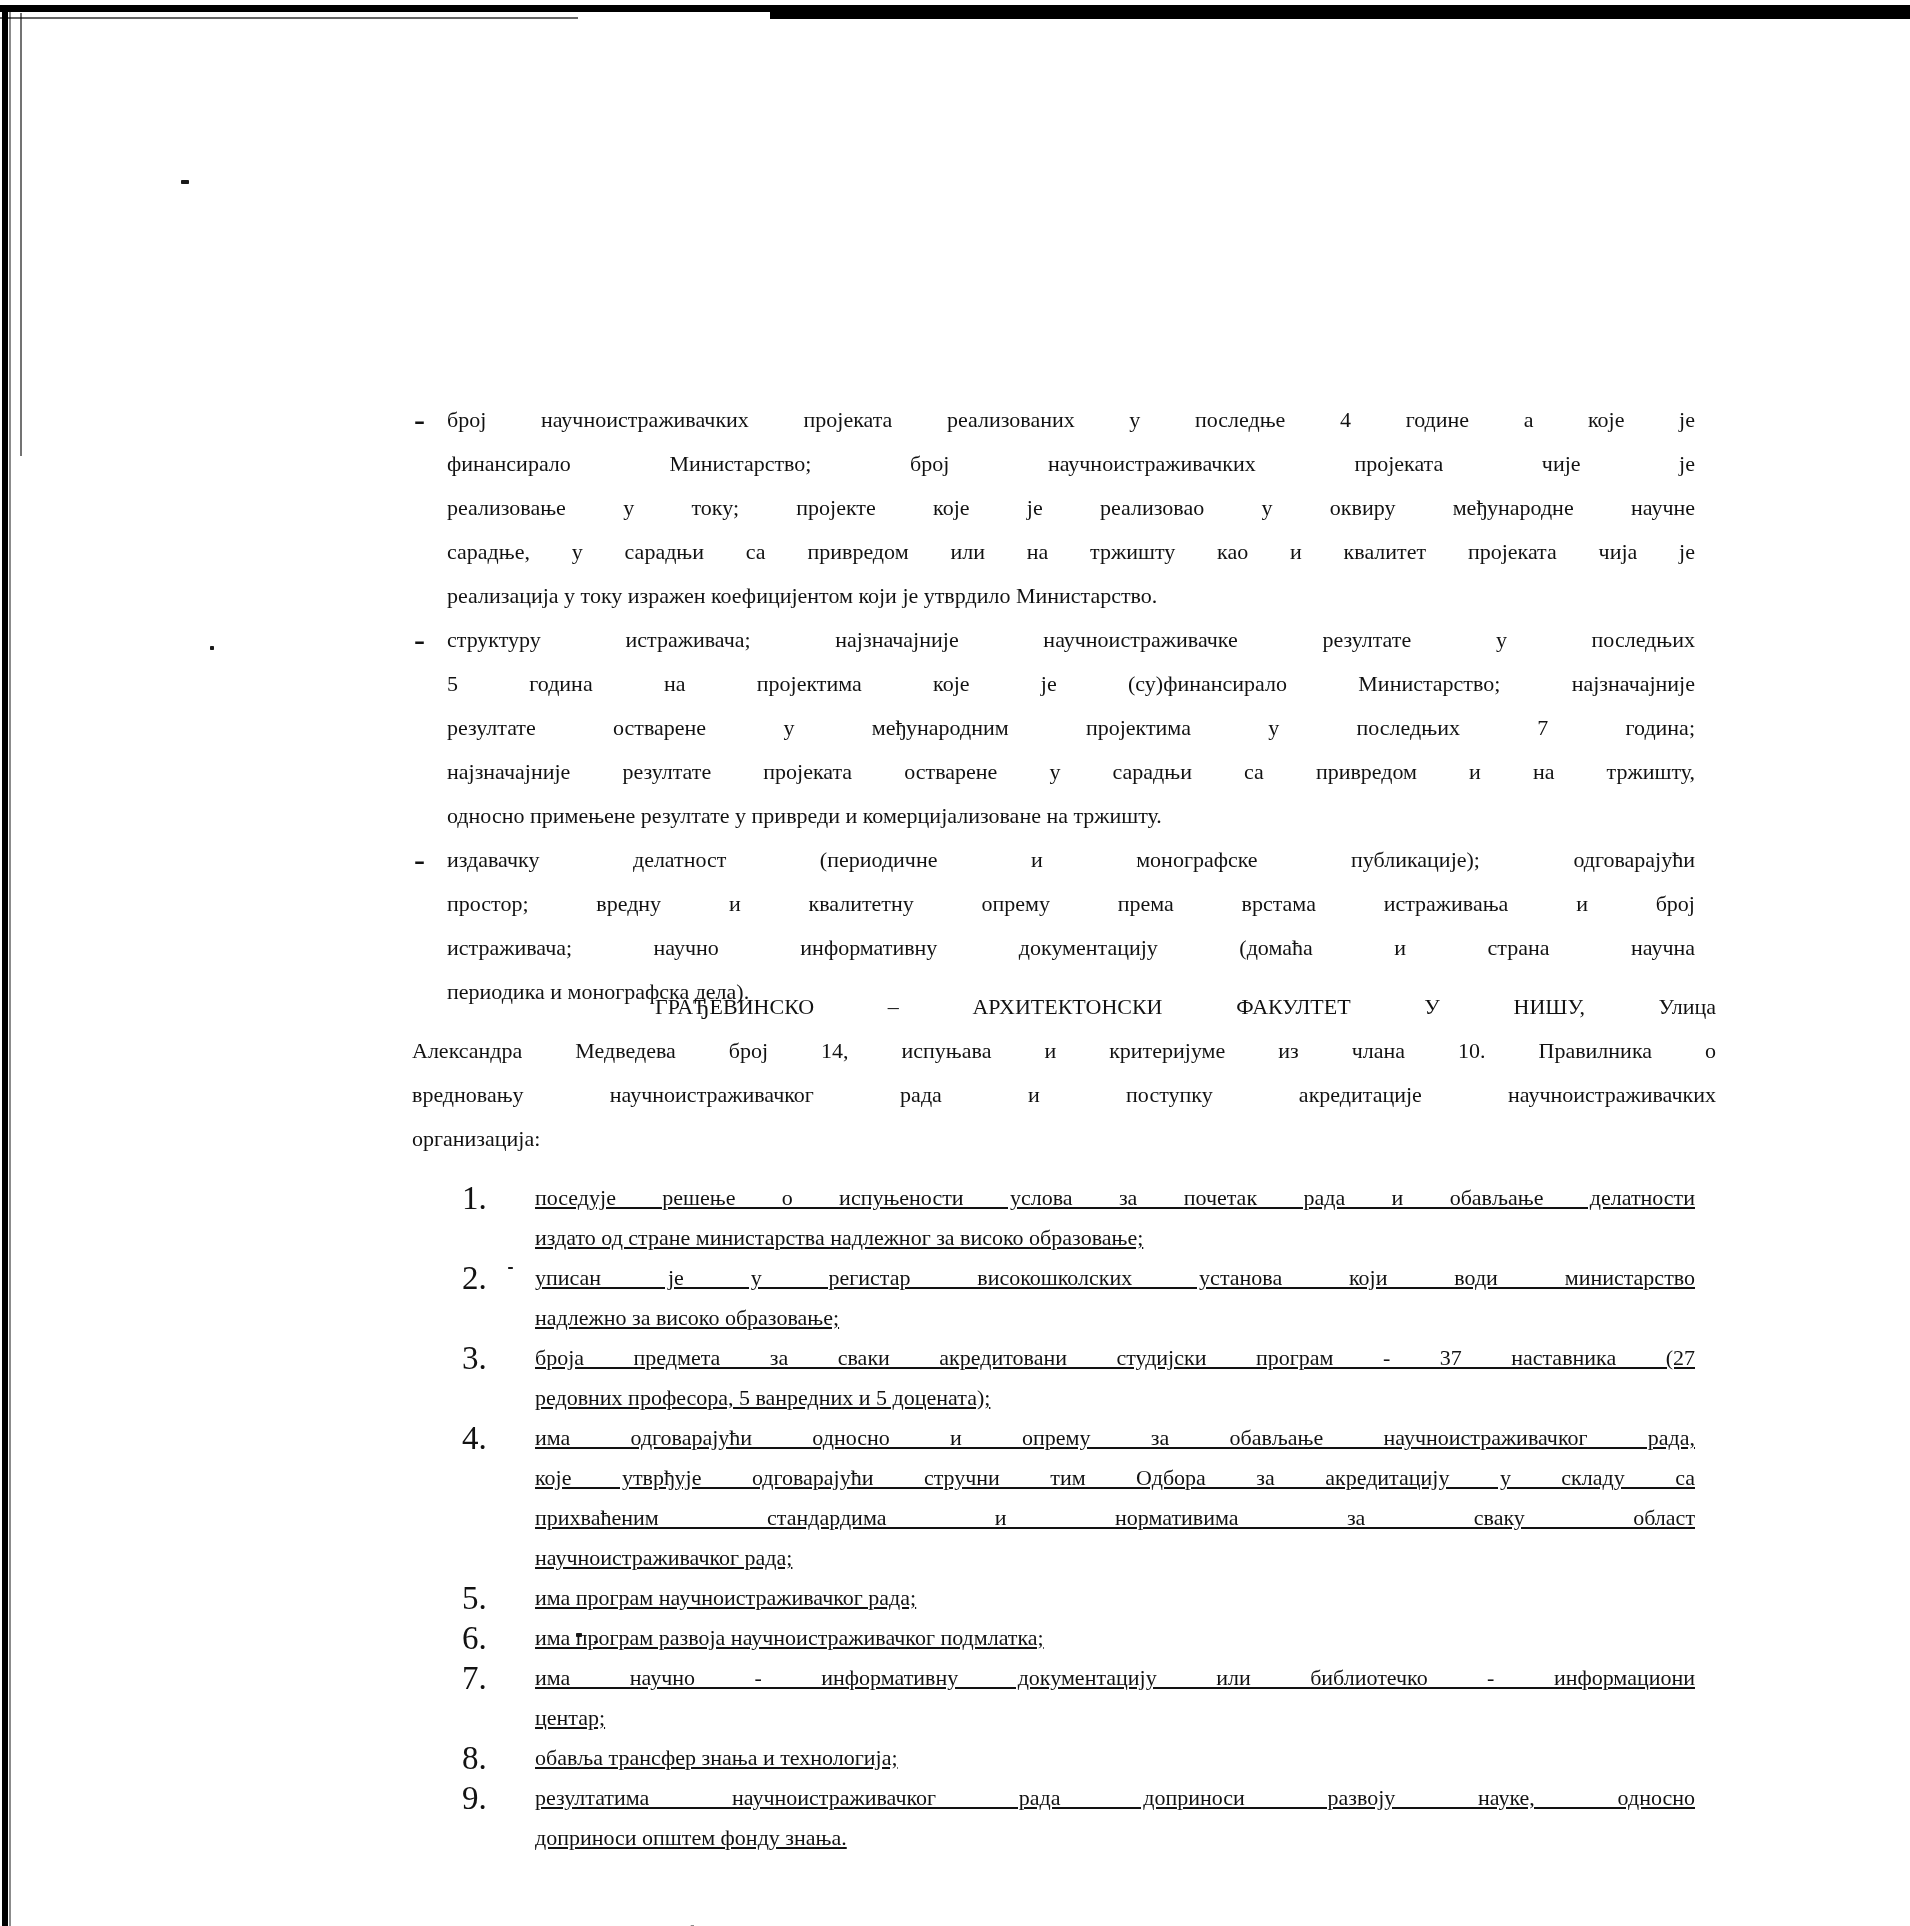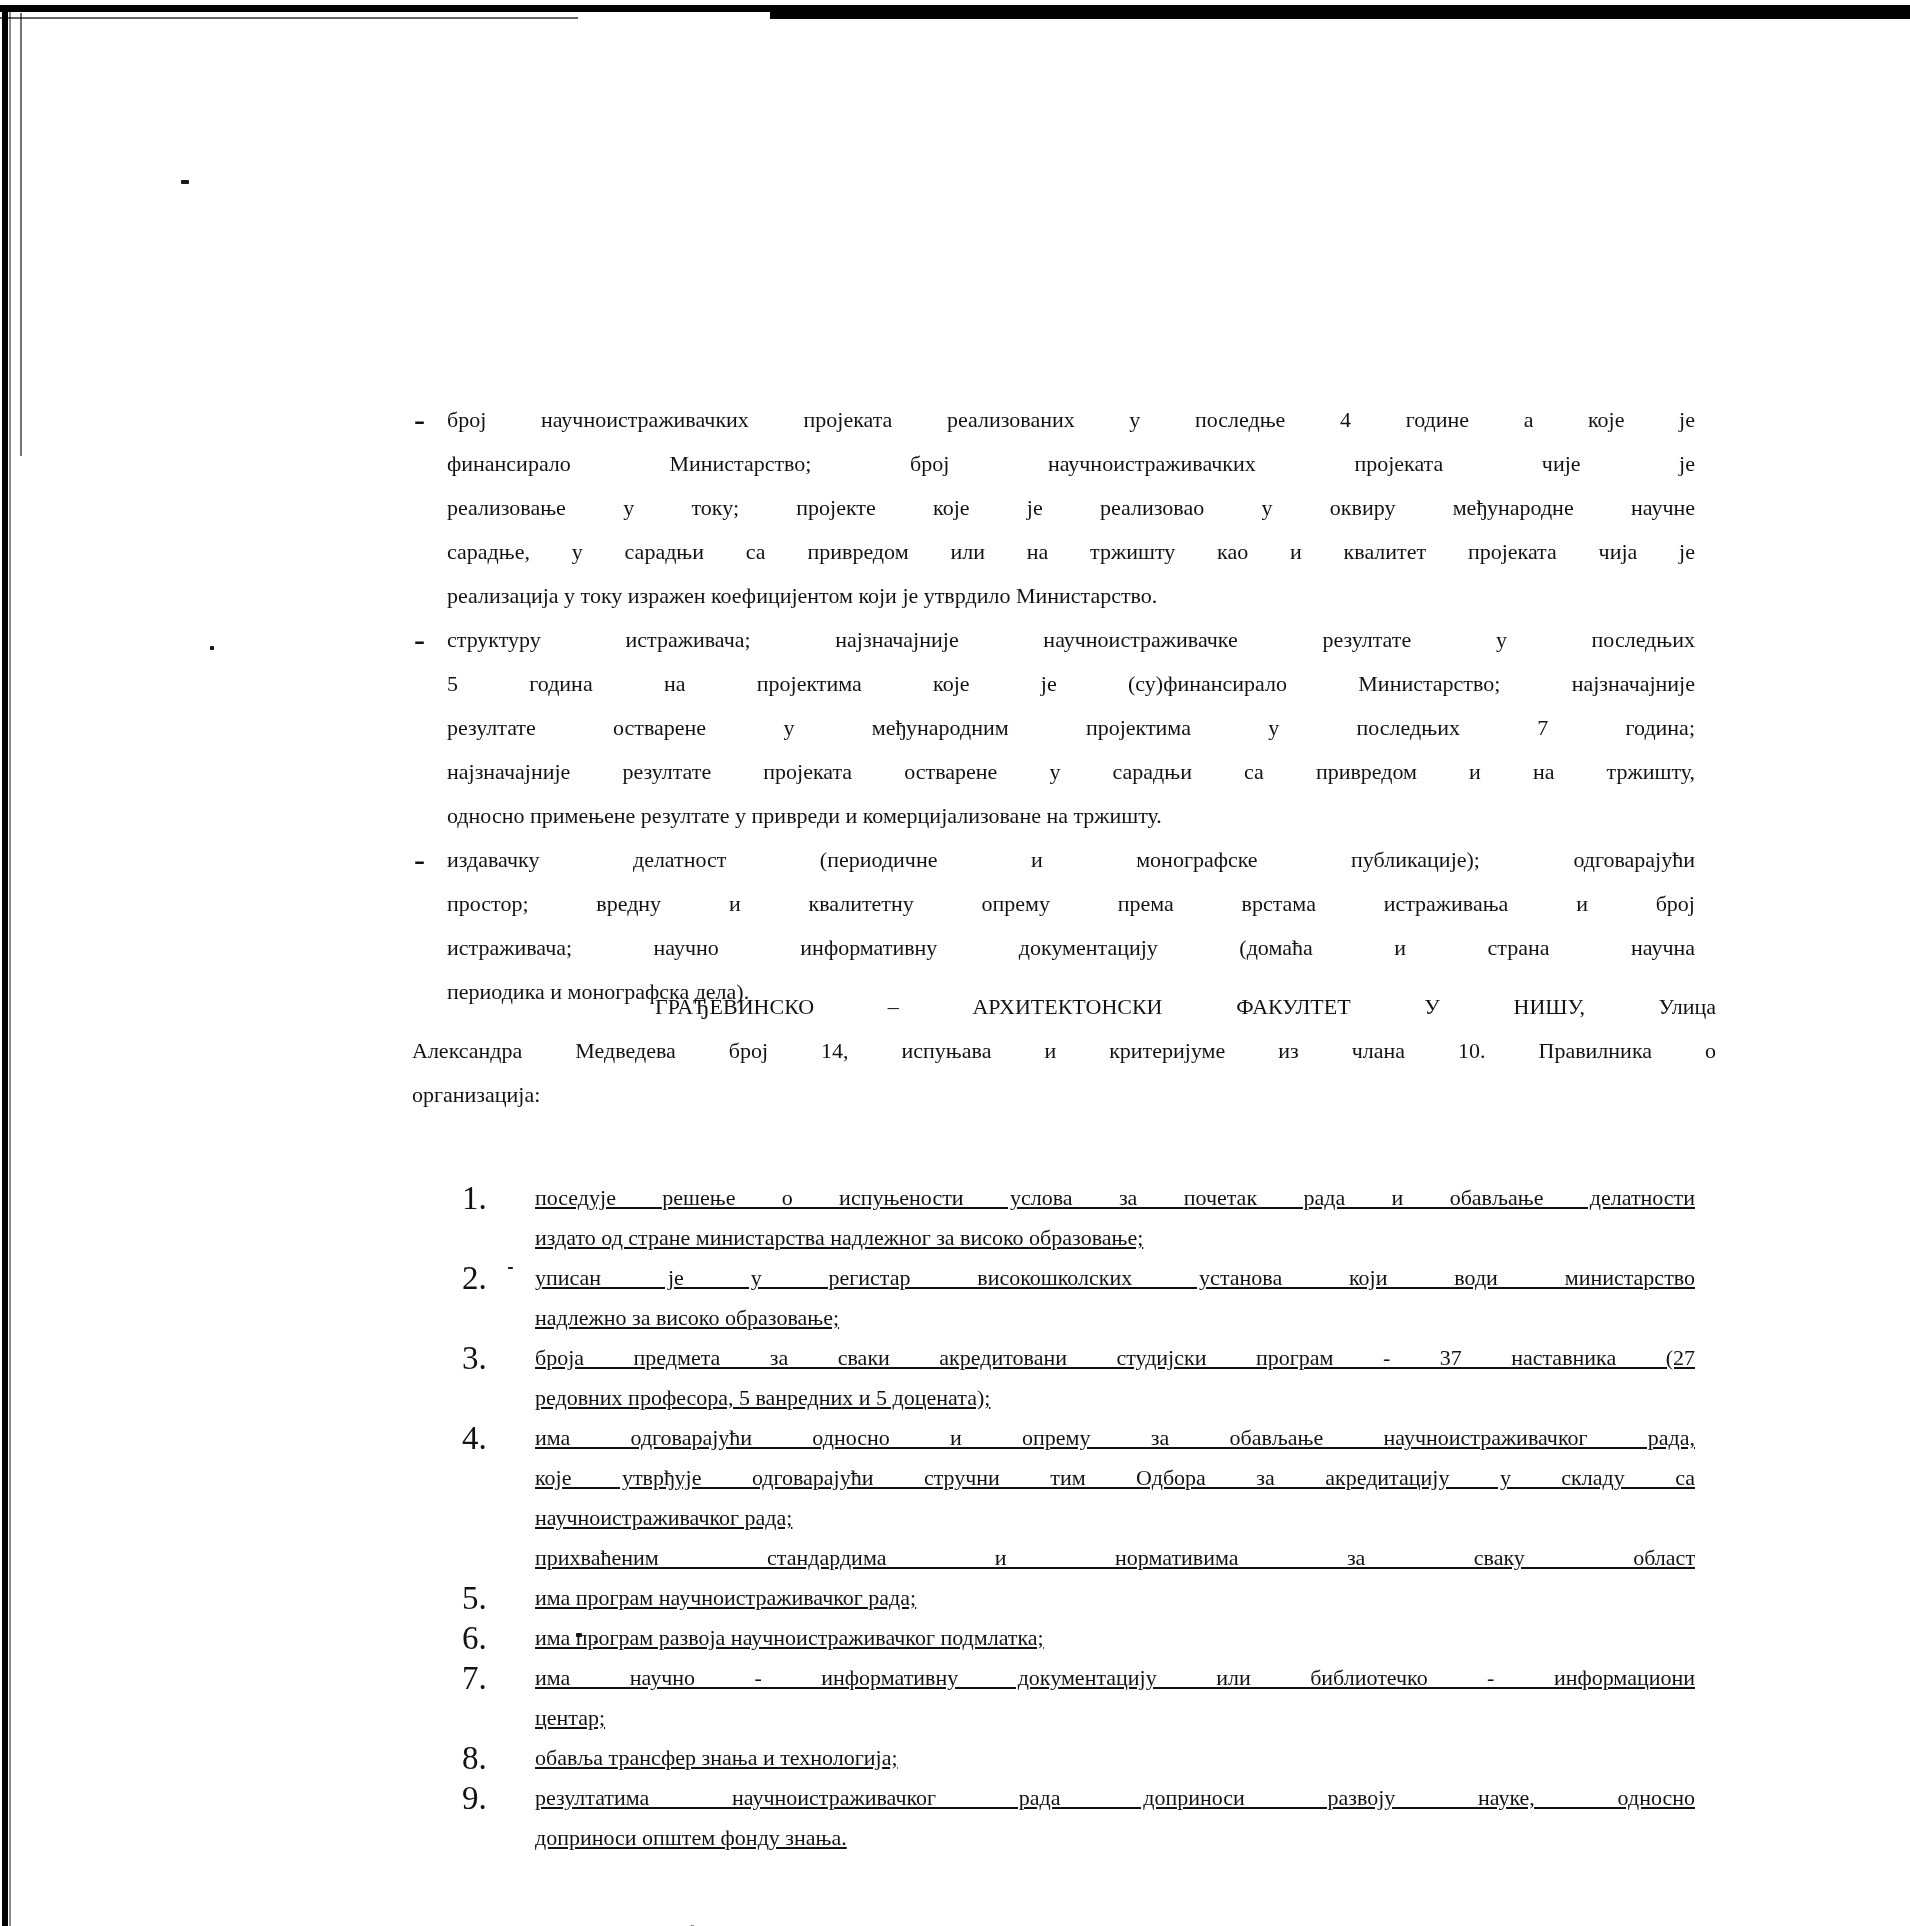--- a/index.html
+++ b/index.html
@@ -83,20 +83,21 @@
       <div class="line">издавачку делатност (периодичне и монографске публикације); одговарајући</div>
       <div class="line">простор; вредну и квалитетну опрему према врстама истраживања и број</div>
       <div class="line">истраживача; научно информативну документацију (домаћа и страна   научна</div>
       <div class="line last">периодика и монографска дела).</div>
     </div>
   </div>
 
   <div class="intro">
     <div class="line indent">ГРАЂЕВИНСКО – АРХИТЕКТОНСКИ ФАКУЛТЕТ  У НИШУ, Улица</div>
     <div class="line">Александра Медведева број 14, испуњава и критеријуме из члана 10. Правилника о</div>
+    <div class="line">вредновању научноистраживачког рада и поступку акредитације научноистраживачких</div>
     <div class="line last">организација:</div>
   </div>
 
   <div class="criteria">
     <div class="ci">
       <span class="num">1.</span>
       <div class="line">поседује решење о испуњености услова за почетак рада и обављање делатности</div>
       <div class="line last">издато од стране министарства надлежног за високо образовање;</div>
     </div>
     <div class="ci">
@@ -106,22 +107,22 @@
     </div>
     <div class="ci">
       <span class="num">3.</span>
       <div class="line">броја предмета за сваки акредитовани студијски програм - 37 наставника (27</div>
       <div class="line last">редовних професора, 5 ванредних и 5 доцената);</div>
     </div>
     <div class="ci">
       <span class="num">4.</span>
       <div class="line">има одговарајући односно и опрему за обављање научноистраживачког рада,</div>
       <div class="line">које утврђује одговарајући стручни тим Одбора за акредитацију у складу са</div>
+      <div class="line">прихваћеним стандардима и нормативима за сваку област</div>
       <div class="line last">научноистраживачког рада;</div>
-      <div class="line">прихваћеним стандардима и нормативима за сваку област</div>
     </div>
     <div class="ci">
       <span class="num">5.</span>
       <div class="line last">има програм научноистраживачког рада;</div>
     </div>
     <div class="ci">
       <span class="num">6.</span>
       <div class="line last">има програм развоја научноистраживачког подмлатка;</div>
     </div>
     <div class="ci">

